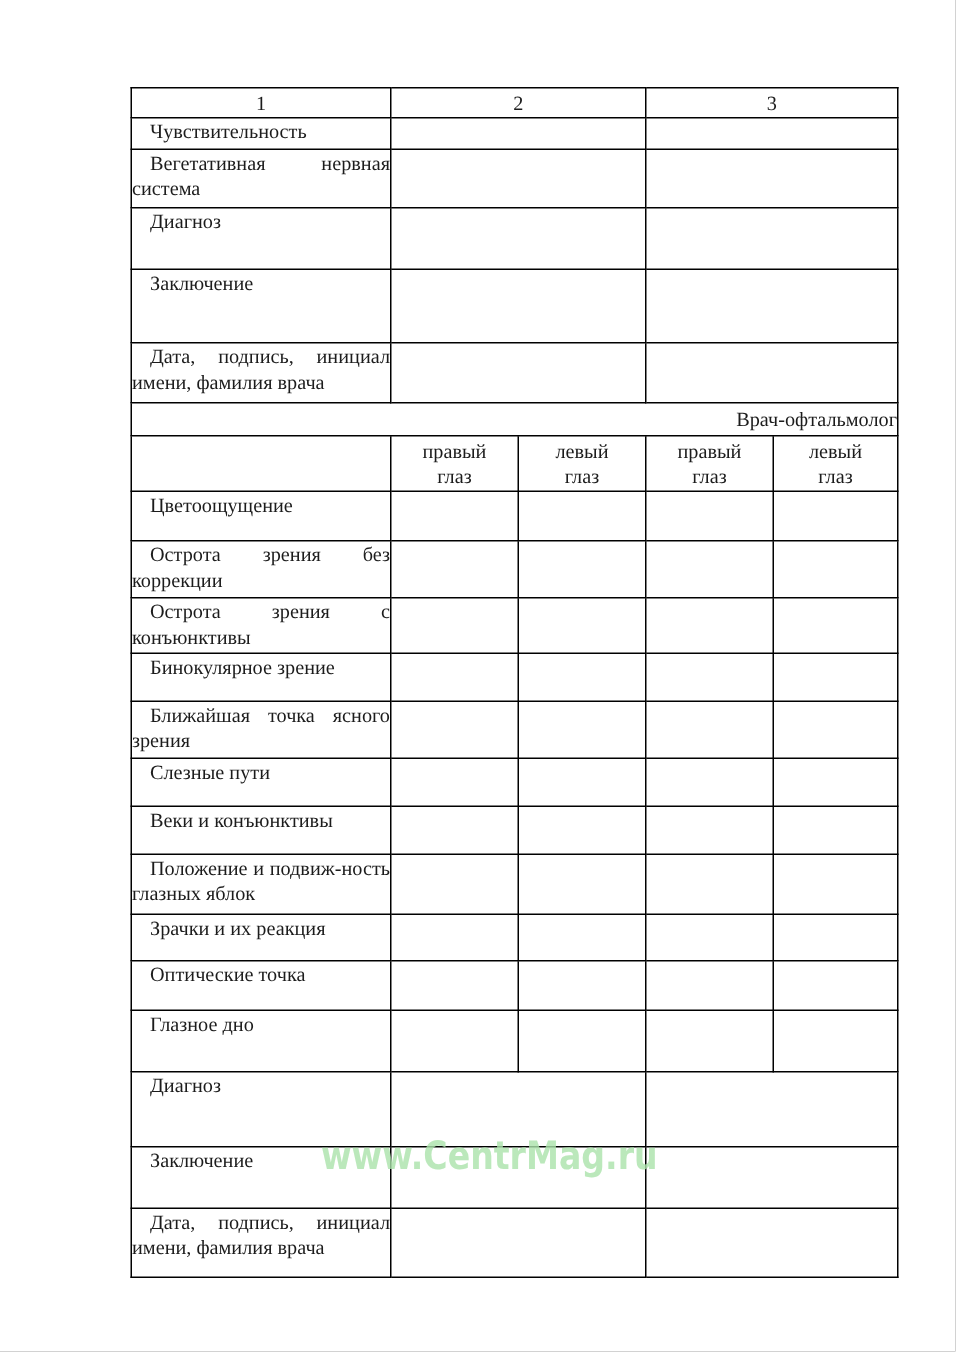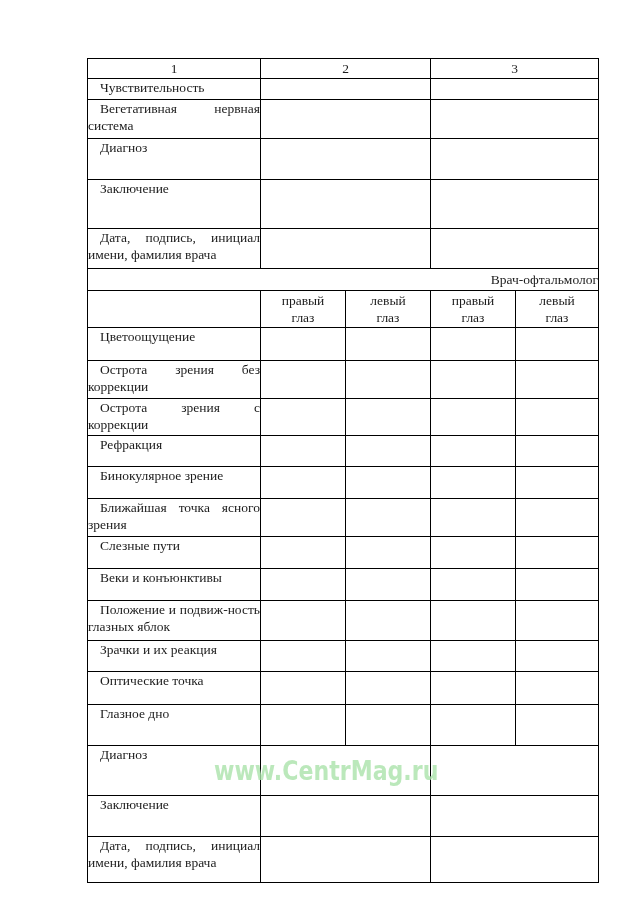--- a/index.html
+++ b/index.html
@@ -132,28 +132,21 @@
       <td class="cell"></td>
     </tr>
     <tr style="height:38px">
       <td class="lbl">Острота зрения без коррекции</td>
       <td class="cell"></td>
       <td class="cell"></td>
       <td class="cell"></td>
       <td class="cell"></td>
     </tr>
     <tr style="height:37px">
-      <td class="lbl">Острота зрения с коррекции</td>
-      <td class="cell"></td>
-      <td class="cell"></td>
-      <td class="cell"></td>
-      <td class="cell"></td>
-    </tr>
-    <tr style="height:31px">
-      <td class="lbl">Рефракция</td>
+      <td class="lbl">Острота зрения с конъюнктивы</td>
       <td class="cell"></td>
       <td class="cell"></td>
       <td class="cell"></td>
       <td class="cell"></td>
     </tr>
     <tr style="height:32px">
       <td class="lbl">Бинокулярное зрение</td>
       <td class="cell"></td>
       <td class="cell"></td>
       <td class="cell"></td>

